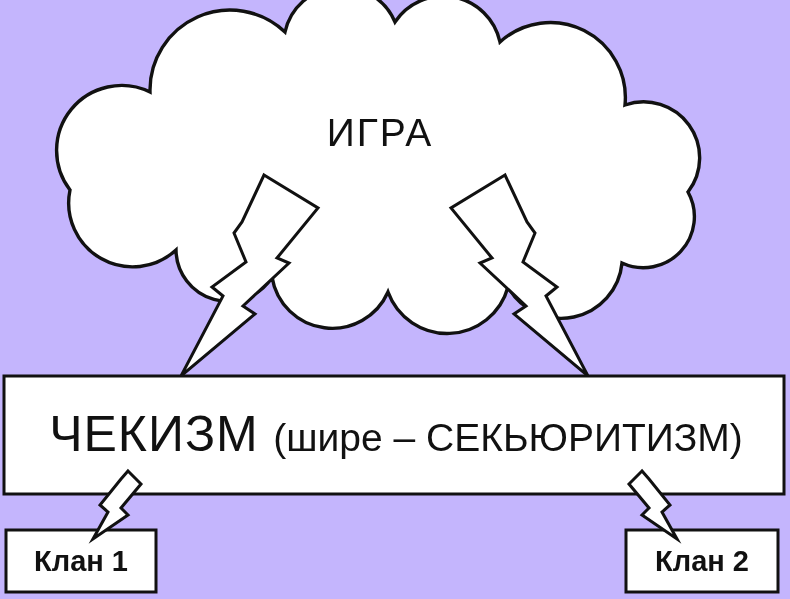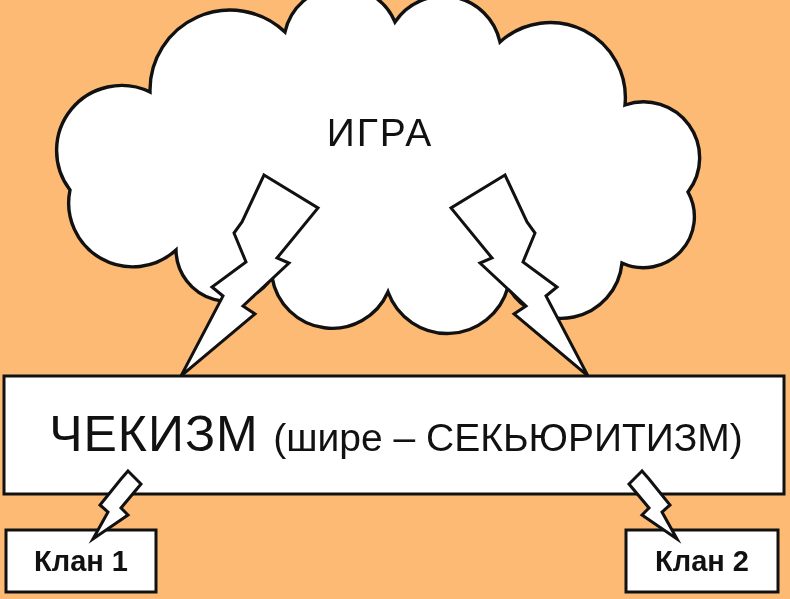--- a/index.html
+++ b/index.html
@@ -1,20 +1,20 @@
 <!DOCTYPE html>
 <html><head>
 <meta charset="utf-8">
 <style>
   html, body { margin: 0; padding: 0; background: #ffffff; }
   #canvas {
     position: relative;
     width: 790px;
     height: 599px;
-    background: #fdba74;
+    background: #c4b5fd;
     overflow: hidden;
     font-family: "Liberation Sans", sans-serif;
   }
   svg { display: block; }
   .shape-stroke { fill: #ffffff; stroke: #111111; }
   text { fill: #111111; }
   .cloud-label { font-size: 39px; letter-spacing: 2px; }
   .main-title { font-size: 50px; letter-spacing: 1px; }
   .main-subtitle { font-size: 39px; }
   .clan-label { font-size: 29px; font-weight: bold; }

